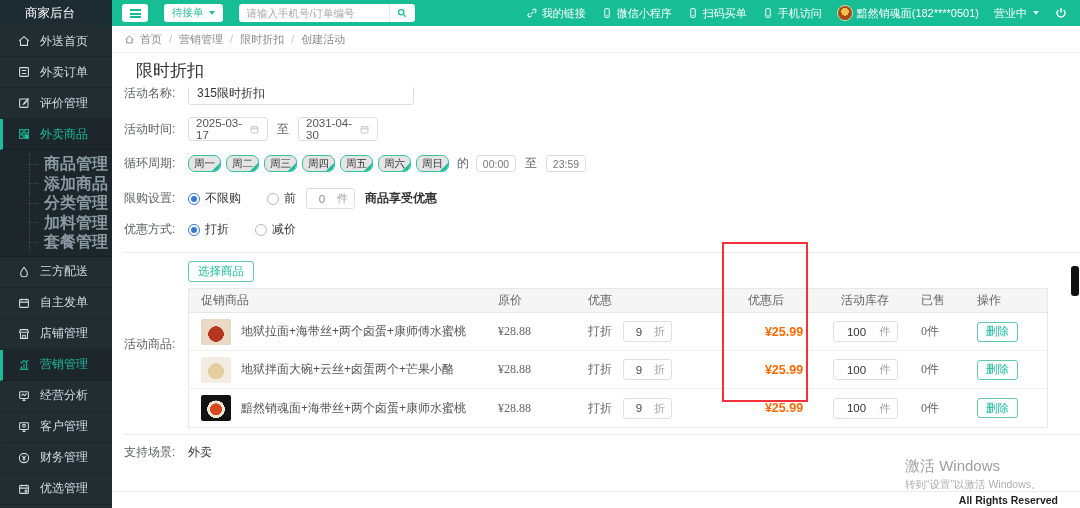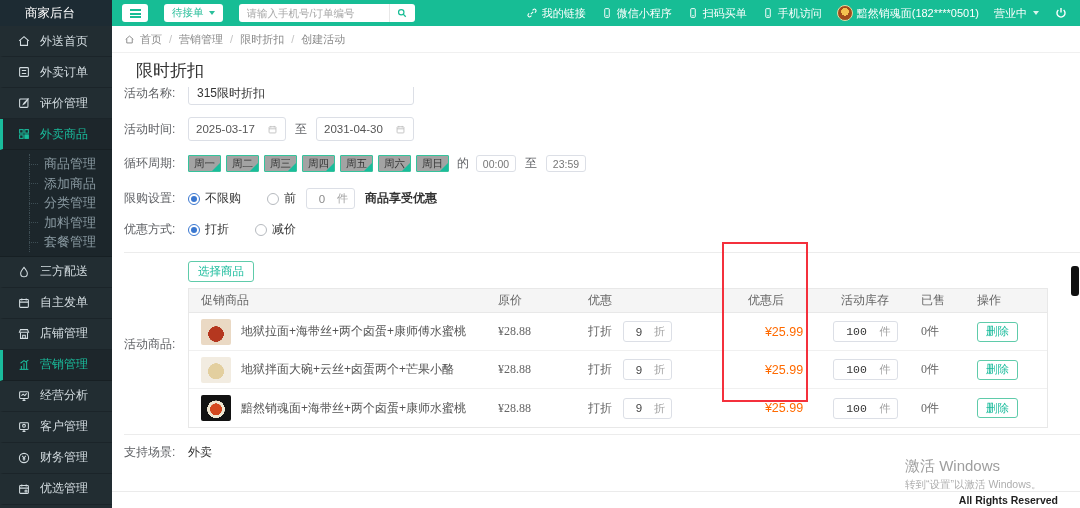--- a/index.html
+++ b/index.html
@@ -38,21 +38,21 @@
 
   
   .sidebar { position:absolute; top:26px; left:0; width:112px; bottom:0; background:#222d32; z-index:4; }
   .side-item { height:31px; display:flex; align-items:center; padding-left:13px; gap:9px;
                color:#d4dde1; font-size:12px; border-left:3px solid transparent;
                border-bottom:1px solid rgba(0,0,0,0.18); cursor:pointer; }
   .side-item.active { color:#1abc9c; border-left-color:#1abc9c; background:#1d262b; }
   .side-icon { width:15px; height:15px; display:flex; align-items:center; justify-content:center; }
   .side-sub { background:#1c262b; padding:4px 0; border-bottom:1px solid rgba(0,0,0,0.18); }
   .side-sub-item { height:19.5px; line-height:19.5px; padding-left:44px; color:#8a9aa2;
-                   font-size:13px; position:relative; cursor:pointer; }
+                   font-size:16px; position:relative; cursor:pointer;font-weight:bold; }
   .side-sub-item::before { content:""; position:absolute; left:29px; top:0; bottom:0;
                            border-left:1px dotted #3e4e55; }
   .side-sub-item::after { content:""; position:absolute; left:29px; top:50%; width:9px;
                           border-top:1px dotted #3e4e55; }
 
   
   .main { position:absolute; left:112px; top:26px; right:0; bottom:0; background:#fff; overflow:hidden; }
   .breadcrumb { height:27px; border-bottom:1px solid #f0f0f0; display:flex; align-items:center;
                 padding-left:12px; font-size:11px; color:#8a8a8a; }
   .crumb { cursor:pointer; }
@@ -60,26 +60,26 @@
   .bc-home { margin-right:5px; display:flex; }
   .page-title { font-size:17px; color:#333; padding:8px 0 6px 24px; line-height:20px; }
 
   .form { overflow:hidden; padding-left:12px; }
   .frow { display:flex; align-items:center; }
   .flabel { width:64px; font-size:12px; color:#606266; flex-shrink:0; }
   .row-name { margin-top:-6px; }
   .name-input { width:226px; height:24px; border:1px solid #dcdfe6; border-radius:3px;
                 padding:0 8px; font-size:12px; color:#333; outline:none; font-family:inherit; }
   .row-time { margin-top:12px; }
-  .date-box { width:98px; height:24px; border:1px solid #dcdfe6; border-radius:3px; background:#fff;
+  .date-box { width:80px; height:24px; border:1px solid #dcdfe6; border-radius:3px; background:#fff;
               display:flex; align-items:center; padding:0 7px; font-size:11.5px; color:#555; cursor:pointer; }
   .date-box .cal { margin-left:auto; }
   .conn { margin:0 9px; font-size:12px; color:#606266; }
   .row-cycle { margin-top:14px; }
-  .day-box { width:33px; height:17px; border:1px solid #35c39c; border-radius:1px; background:#a3a3a3;
+  .day-box { width:33px; height:17px; border:1px solid #35c39c; border-radius:7px; background:#e5e5e5;
              display:flex; align-items:center; justify-content:center; font-size:10.5px; color:#333;
              margin-right:5px; position:relative; overflow:hidden; cursor:pointer; }
   .day-box::after { content:""; position:absolute; right:0; bottom:0; border-style:solid;
                     border-width:0 0 8px 8px; border-color:transparent transparent #1abc9c transparent; }
   .of-label { margin:0 7px 0 3px; font-size:12px; color:#606266; }
   .time-box { width:40px; height:17px; border:1px solid #dcdfe6; border-radius:3px; background:#fff;
               display:flex; align-items:center; justify-content:center; font-size:10.5px; color:#777; }
   .row-limit { margin-top:16px; }
   .row-method { margin-top:12px; }
   .radio { display:flex; align-items:center; margin-right:26px; font-size:12px; color:#333;
@@ -112,23 +112,23 @@
   .c-after { width:86px; text-align:center; }
   .c-stock { width:112px; text-align:center; }
   .c-sold { width:56px; }
   .c-op { width:70px; }
   .thumb { width:30px; height:26px; border-radius:2px; flex-shrink:0; }
   .thumb1 { background:radial-gradient(circle at 50% 58%, #b5371f 0 36%, #ead9c4 37%); }
   .thumb2 { background:radial-gradient(circle at 50% 55%, #e3cf9f 0 38%, #f2ece1 39%); }
   .thumb3 { background:radial-gradient(circle at 50% 55%, #d4491f 0 28%, #efe7d2 29% 42%, #121212 43%); }
   .pname { color:#555; white-space:nowrap; overflow:hidden; text-overflow:ellipsis; }
   .pval { color:#666;font-family:Liberation Serif, serif; }
-  .after-price { color:#ff6a00; font-weight:normal; font-size:12.5px;padding-left:36px; }
+  .after-price { color:#ff6a00; font-weight:bold; font-size:12.5px;padding-left:36px; }
   .disc-mini input { color:#444; }
-  .stock-mini input { width:46px; color:#333;font-family:Liberation Mono, monospace; }
+  .stock-mini input { width:46px; color:#333; }
 
   .row-scene { margin-top:9px; }
   .scene-val { font-size:12px; color:#333; }
   .btns { margin-top:30px; padding-left:70px; display:flex; gap:10px; }
   .btn-save { width:68px; height:24px; background:#1abc9c; color:#fff; border:none; border-radius:3px;
               font-size:12px; cursor:pointer; font-family:inherit; }
   .btn-cancel { width:68px; height:24px; background:#c9cdd1; color:#fff; border:none; border-radius:3px;
                 font-size:12px; cursor:pointer; font-family:inherit; }
 
   .footer { position:absolute; bottom:0; left:0; right:0; height:17px; border-top:1px solid #ebebeb;

